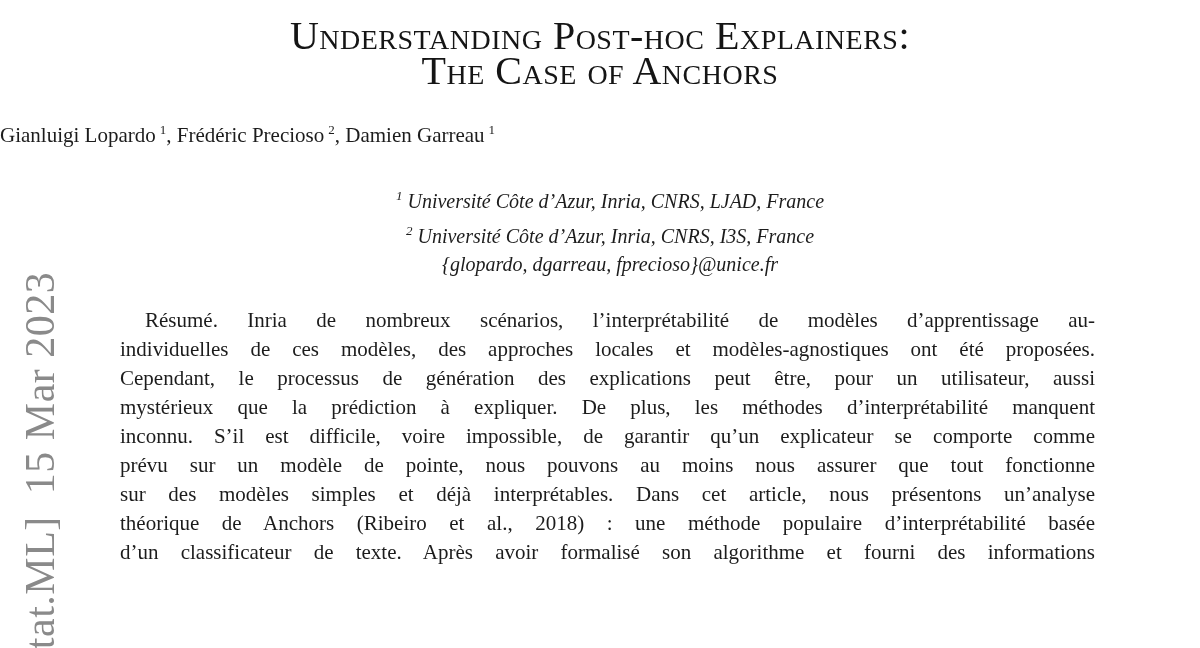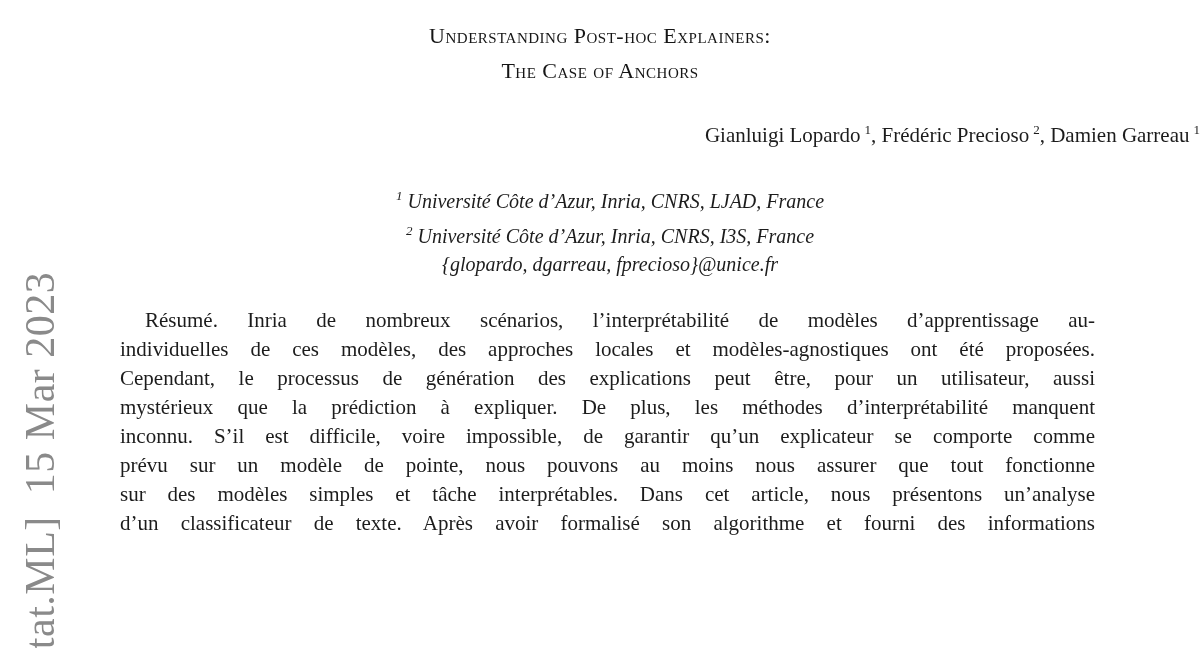--- a/index.html
+++ b/index.html
@@ -30,32 +30,32 @@
     letter-spacing: 0.5px;
   }
 
   .title {
     position: absolute;
     top: 18px;
     left: 0;
     width: 100%;
     text-align: center;
     font-variant: small-caps;
-    font-size: 22px;
+    font-size: 40px;
     line-height: 35px;
     letter-spacing: 0.5px;
     color: #151515;
   }
 
   .authors {
     position: absolute;
     top: 122px;
     left: 0;
     width: 100%;
-    text-align: right;
+    text-align: left;
     font-size: 21px;
   }
   .authors sup, .affil sup {
     font-size: 13px;
     margin-left: 4px;
   }
   .affil sup { margin-left: 0; margin-right: 5px; }
 
   .affil-block {
     position: absolute;
@@ -106,17 +106,18 @@
     <div class="affil">{glopardo, dgarreau, fprecioso}@unice.fr</div>
   </div>
 
   <div class="abstract">
     <div class="aline first"><b>Résumé.</b> <span>Inria de nombreux scénarios, l’interprétabilité de modèles d’apprentissage au-</span></div>
     <div class="aline">individuelles de ces modèles, des approches locales et modèles-agnostiques ont été proposées.</div>
     <div class="aline">Cependant, le processus de génération des explications peut être, pour un utilisateur, aussi</div>
     <div class="aline">mystérieux que la prédiction à expliquer. De plus, les méthodes d’interprétabilité manquent</div>
     <div class="aline">inconnu. S’il est difficile, voire impossible, de garantir qu’un explicateur se comporte comme</div>
     <div class="aline">prévu sur un modèle de pointe, nous pouvons au moins nous assurer que tout fonctionne</div>
-    <div class="aline">sur des modèles simples et tâche interprétables. Dans cet article, nous présentons un’analyse</div>
+    <div class="aline">sur des modèles simples et déjà interprétables. Dans cet article, nous présentons un’analyse</div>
+    <div class="aline">théorique de Anchors (Ribeiro et al., 2018) : une méthode populaire d’interprétabilité basée</div>
     <div class="aline">d’un classificateur de texte. Après avoir formalisé son algorithme et fourni des informations</div>
   </div>
 
 </div>
 
 </body></html>

